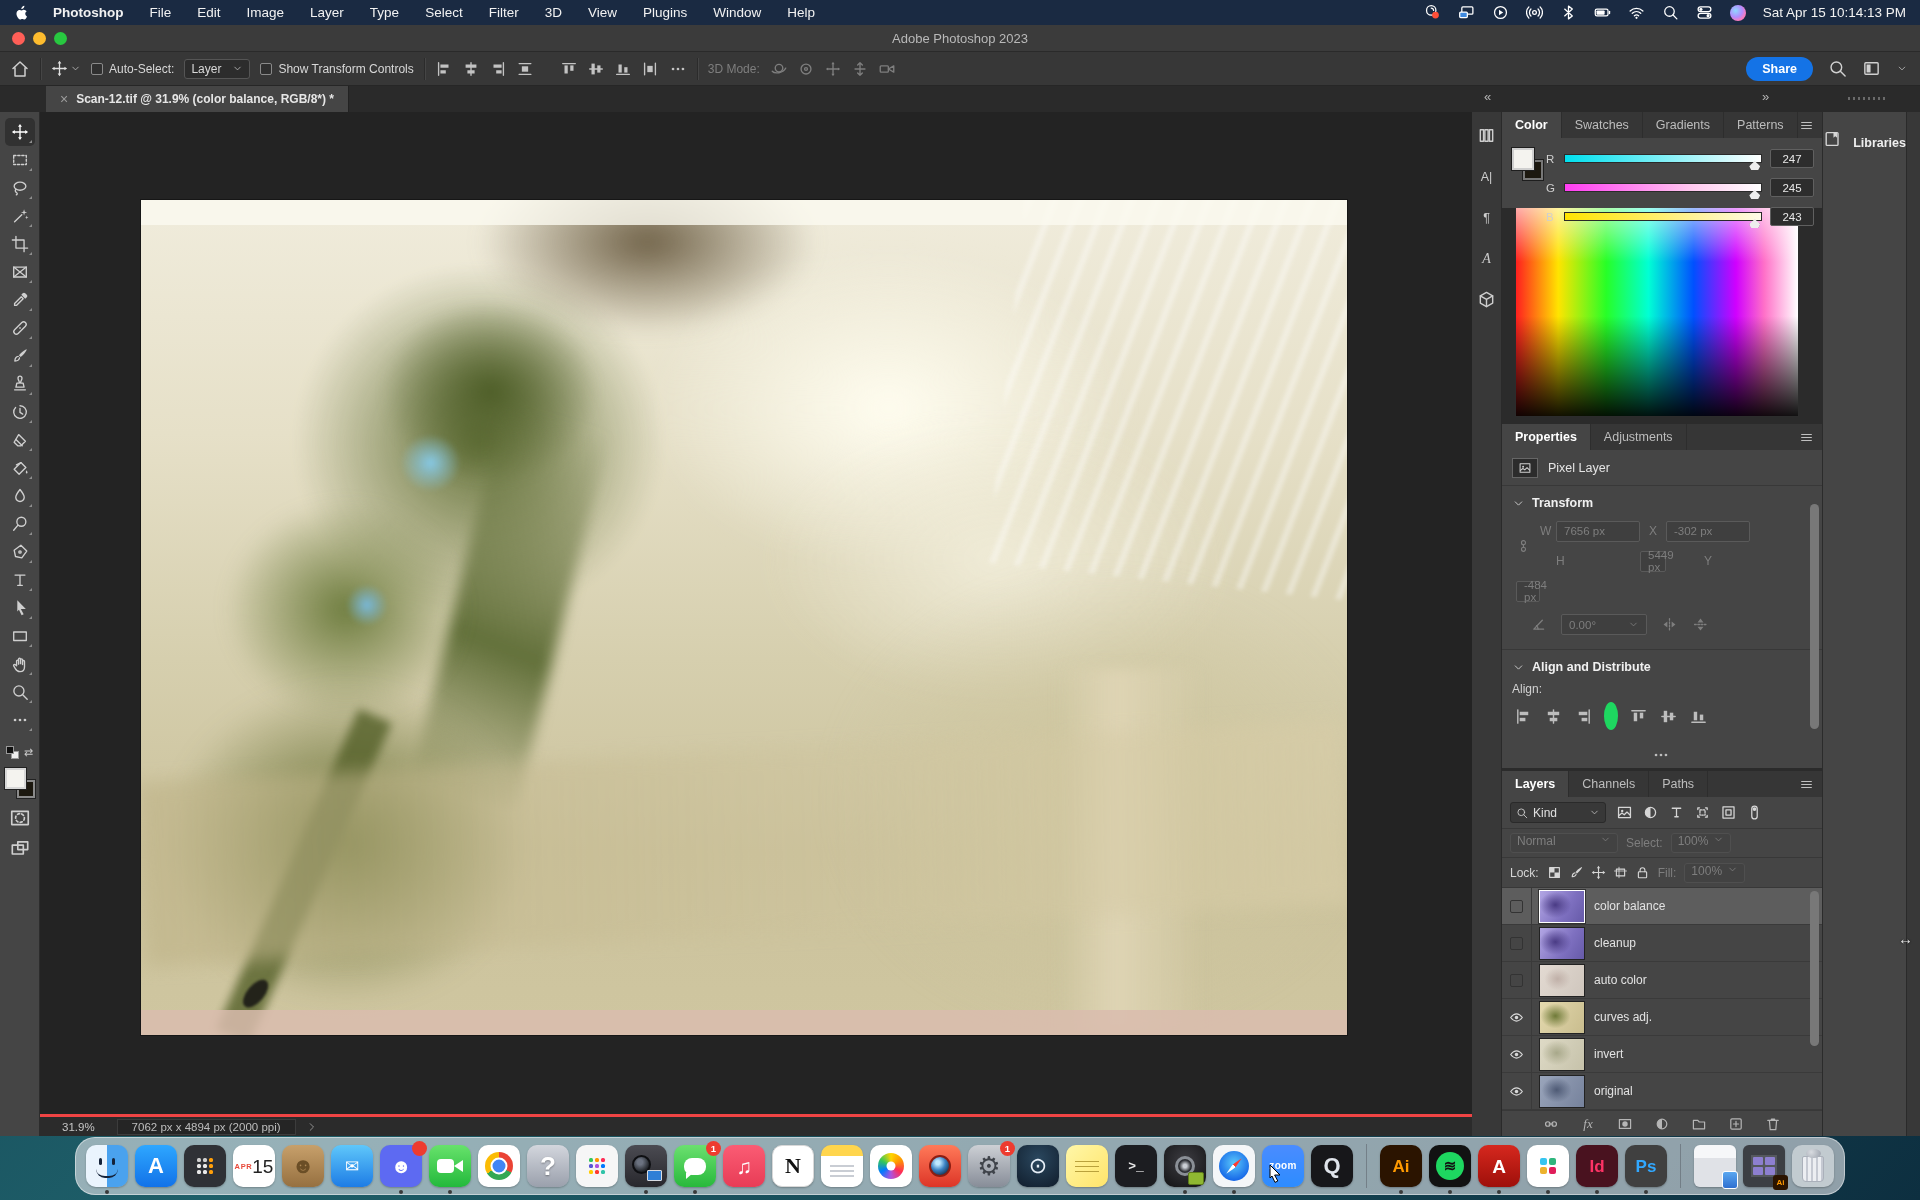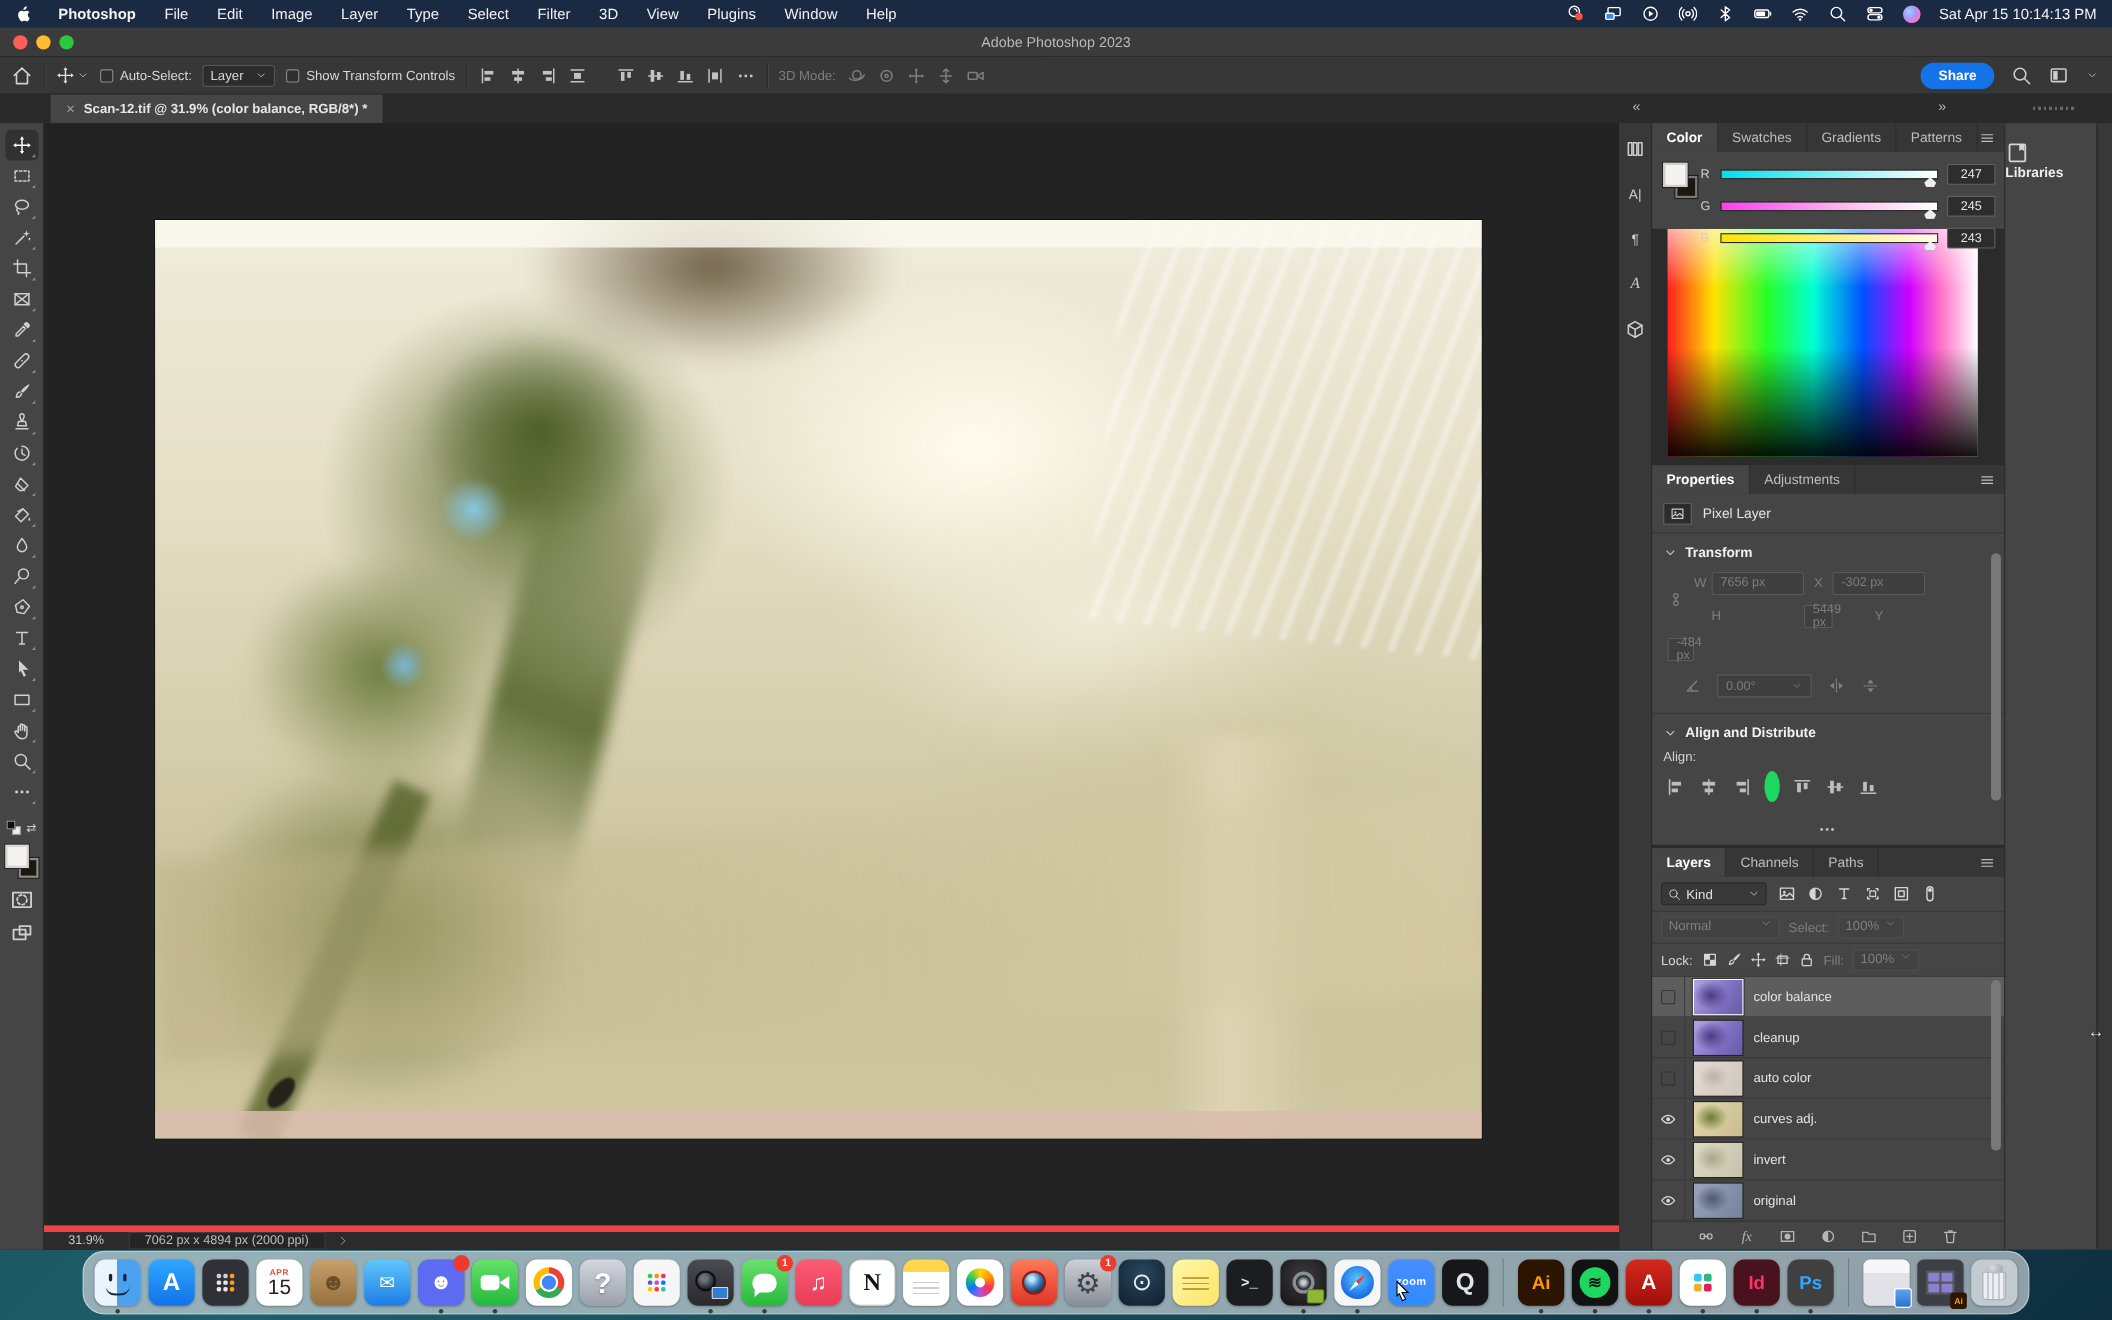--- a/index.html
+++ b/index.html
@@ -63,21 +63,21 @@
 .mini-fgbg i:first-child{left:0;top:0;background:#111;z-index:2}
 .mini-fgbg i:last-child{right:0;bottom:0;background:#eee}
 .swatches{position:relative;width:30px;height:30px}
 .swatches .fg2{position:absolute;left:0;top:0;width:21px;height:21px;background:#f4f3ef;border:2px solid #d8d8d8;box-shadow:0 0 0 1px #222;z-index:2}
 .swatches .bg2{position:absolute;right:0;bottom:0;width:18px;height:18px;background:#1c180f;border:2px solid #8a8a8a;box-shadow:0 0 0 1px #222}
 .tb-misc{width:24px;height:22px;color:#cfcfcf;display:flex;align-items:center;justify-content:center}
 
 .canvas{position:absolute;left:40px;top:0;width:1432px;height:100%;background:#232323}
 .scan{position:absolute;left:101px;top:88px;width:1206px;height:835px;overflow:hidden;background:linear-gradient(180deg,#f0ecdc 0%,#e6e0c8 28%,#d6cfae 55%,#cbc29c 78%,#cfc6a0 100%);box-shadow:0 0 0 1px rgba(0,0,0,.35)}
 .blob{position:absolute;border-radius:50%}
-.statusbar{position:absolute;left:0;bottom:0;width:100%;height:22px;background:#2b2b2b;border-top:6px solid #ef4444;display:flex;align-items:center;font-size:11.5px;color:#c7c7c7}
+.statusbar{position:absolute;left:0;bottom:0;width:100%;height:22px;background:#2b2b2b;border-top:3px solid #ef4444;display:flex;align-items:center;font-size:11.5px;color:#c7c7c7}
 .sb-zoom{margin-left:22px}
 .sb-doc{margin-left:22px;background:#252525;border:1px solid #3c3c3c;padding:1px 14px;color:#bdbdbd}
 .sb-arrow{width:12px;height:12px;color:#9a9a9a;margin-left:10px}
 
 .icon-strip{position:absolute;left:1472px;top:0;width:30px;height:100%;background:#383838;border-right:1px solid #2a2a2a}
 #strip-icons{display:flex;flex-direction:column;align-items:center;gap:22px;padding-top:14px}
 .strip-ic{width:19px;height:19px;color:#cdcdcd;display:flex;align-items:center;justify-content:center;font-size:13px}
 .tglyph{font-size:12.5px;color:#cdcdcd}
 .tglyph.serif{font-family:"Liberation Serif",serif;font-style:italic;font-size:14px}
 
@@ -154,21 +154,21 @@
 .th-tan{background:radial-gradient(55% 65% at 35% 45%,#6f7a38 0%,rgba(111,122,56,0) 62%),linear-gradient(120deg,#e4d9ae,#c9bd8e)}
 .th-palegreen{background:radial-gradient(55% 65% at 38% 45%,#a8a88a 0%,rgba(168,168,138,0) 62%),linear-gradient(120deg,#dedac6,#c6c2aa)}
 .th-blue{background:radial-gradient(55% 65% at 38% 45%,#4e5a75 0%,rgba(78,90,117,0) 62%),linear-gradient(120deg,#9aa5bb,#76829c)}
 .lfoot{height:26px;border-top:1px solid #383838;display:flex;align-items:center;justify-content:center}
 #layers-footer-icons{display:flex;align-items:center;gap:21px}
 #layers-footer-icons .ic{width:16px;height:16px;color:#b5b5b5}
 #layers-footer-icons .fx{font-style:italic;font-size:13px;color:#b5b5b5;font-family:"Liberation Serif",serif}
 .lscroll{position:absolute;right:3px;top:120px;width:9px;height:155px;background:#787878;border-radius:5px}
 
 .libcol{position:absolute;left:1822px;top:0;width:84px;height:100%;background:#454545;border-left:1px solid #2b2b2b}
-.lib-tab{display:flex;flex-direction:column;align-items:flex-start;gap:0;padding-top:16px;font-size:12.5px;font-weight:700;color:#efefef}
+.lib-tab{display:flex;align-items:flex-end;gap:12px;padding-top:16px;font-size:12.5px;font-weight:700;color:#efefef}
 .lib-tab .ic{width:22px;height:22px;color:#d6d6d6}
 .right-edge{position:absolute;right:0;top:0;width:14px;height:100%;background:#383838;border-left:1px solid #2a2a2a}
 
 .dock{position:absolute;left:50%;transform:translateX(-50%);bottom:5px;height:58px;background:rgba(225,228,233,.62);border:1px solid rgba(255,255,255,.45);border-radius:20px;display:flex;align-items:center;padding:0 10px;z-index:60}
 #dock-items{display:flex;align-items:center;gap:7px}
 .dock-item{position:relative;width:42px;height:42px;border-radius:10px;display:flex;align-items:center;justify-content:center;font-size:19px;color:#fff;box-shadow:0 1px 2px rgba(0,0,0,.25);cursor:pointer}
 .dock-item .glyph{line-height:1}
 .dock-item.running::after{content:"";position:absolute;bottom:-7px;left:50%;transform:translateX(-50%);width:4px;height:4px;border-radius:50%;background:#3a3a3a}
 .badge{position:absolute;top:-4px;right:-5px;min-width:15px;height:15px;border-radius:8px;background:#ee3b2f;color:#fff;font-size:9.5px;font-weight:700;display:flex;align-items:center;justify-content:center;padding:0 4px}
 .dock-div{width:1px;height:44px;background:rgba(60,60,70,.35);margin:0 6px}
@@ -176,21 +176,21 @@
 .app-finder .eyes{position:absolute;top:13px;left:50%;transform:translateX(-50%);width:16px;height:4px}
 .app-finder .eyes::before,.app-finder .eyes::after{content:"";position:absolute;top:0;width:3px;height:7px;border-radius:2px;background:#15233a}
 .app-finder .eyes::before{left:0}.app-finder .eyes::after{right:0}
 .app-finder .smile{position:absolute;bottom:9px;left:50%;transform:translateX(-50%);width:22px;height:9px;border-bottom:2.5px solid #15233a;border-radius:0 0 11px 11px}
 .app-appstore{background:linear-gradient(180deg,#2ea7ff,#1272e8);font-weight:700;font-size:22px}
 .app-calculator{background:#2f3136}
 .g9{position:relative;width:16px;height:16px}
 .g9 i{position:absolute;left:0;top:0;width:4px;height:4px;border-radius:1.5px;background:#cfcfcf;box-shadow:6px 0 #cfcfcf,12px 0 #ff9f0a,0 6px #e8e8e8,6px 6px #e8e8e8,12px 6px #ff9f0a,0 12px #e8e8e8,6px 12px #e8e8e8,12px 12px #ff9f0a}
 .g9.rainbow i{background:#34c759;box-shadow:6px 0 #ff9500,12px 0 #ff2d55,0 6px #5856d6,6px 6px #af52de,12px 6px #007aff,0 12px #ffcc00,6px 12px #ff3b30,12px 12px #30c3a8}
 .g9.slack i{background:#36c5f0;box-shadow:9px 0 #2eb67d,0 9px #ecb22e,9px 9px #e01e5a;width:7px;height:7px;border-radius:2px}
-.app-calendar{background:#fff;flex-direction:column;gap:0}
+.app-calendar{background:#fff;flex-direction:row;gap:0}
 .cal-m{color:#e8493a;font-size:7.5px;font-weight:700;letter-spacing:.6px}
 .cal-d{color:#232323;font-size:19px;font-weight:400;line-height:1}
 .app-contacts{background:linear-gradient(180deg,#c7a06b,#967040);color:#6b4e26;font-size:22px}
 .app-mail{background:linear-gradient(180deg,#5fc7fa,#1d7ce5);font-size:17px}
 .app-discord{background:#5d6af2;font-size:20px}
 .app-facetime{background:linear-gradient(180deg,#67e26b,#23b93c)}
 .ft-body{position:absolute;left:8px;top:14px;width:17px;height:14px;background:#fff;border-radius:4px}
 .ft-lens{position:absolute;right:8px;top:15px;width:0;height:0;border-right:9px solid #fff;border-top:6px solid transparent;border-bottom:6px solid transparent}
 .app-chrome{background:#fff}
 .chrome-disc{position:relative;width:28px;height:28px;border-radius:50%;background:conic-gradient(#ea4335 0 33%,#34a853 0 66%,#fbbc05 0 100%)}

